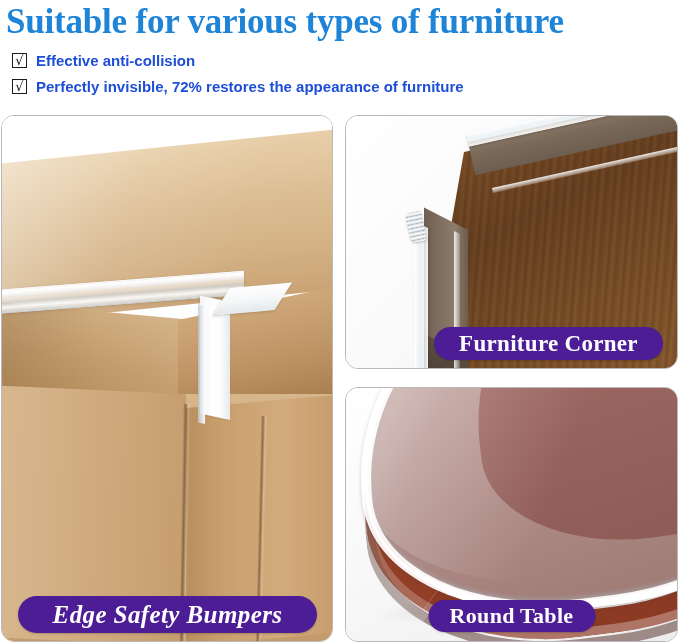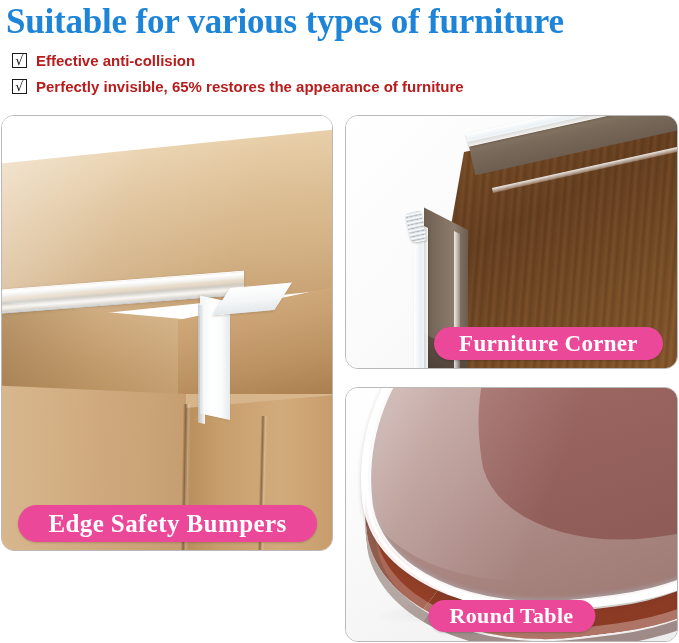--- a/index.html
+++ b/index.html
@@ -55,53 +55,53 @@
     font-size: 13px;
     line-height: 1;
     color: #111111;
     background: #ffffff;
   }
   .feature-text {
     font-family: "Liberation Sans", sans-serif;
     font-weight: bold;
     font-size: 15px;
     line-height: 17px;
-    color: #b91c1c;
+    color: #1d4ed8;
   }
 
   
   #panels {
     position: absolute;
     left: 1px;
     top: 115px;
     width: 677px;
     height: 527px;
   }
   .panel {
     position: absolute;
     border: 1px solid #b9b9b9;
     border-radius: 13px;
     box-sizing: border-box;
     overflow: hidden;
     background: #ffffff;
   }
-  #panel-edge-bumpers { left: 0;   top: 0;   width: 332px; height: 436px; }
+  #panel-edge-bumpers { left: 0;   top: 0;   width: 332px; height: 527px; font-style: italic; }
   #panel-furniture-corner { left: 344px; top: 0;   width: 333px; height: 254px; }
   #panel-round-table     { left: 344px; top: 272px; width: 333px; height: 255px; }
 
   .photo {
     position: absolute;
     inset: 0;
   }
 
   
   .badge {
     position: absolute;
     display: inline-block;
-    background: #ec4899;
+    background: #4c1d95;
     color: #ffffff;
     font-family: "Liberation Serif", serif;
     font-weight: bold;
     border-radius: 999px;
     white-space: nowrap;
     text-align: center;
     box-shadow: 0 1px 2px rgba(0,0,0,0.18);
   }
   #badge-edge-bumpers {
     left: 16px; bottom: 8px;
@@ -410,21 +410,21 @@
 <div id="header">
   <h1 id="page-title">Suitable for various types of furniture</h1>
 
   <ul id="feature-list">
     <li class="feature-item">
       <span class="checkbox-icon">√</span>
       <span class="feature-text">Effective anti-collision</span>
     </li>
     <li class="feature-item">
       <span class="checkbox-icon">√</span>
-      <span class="feature-text">Perfectly invisible, 65% restores the appearance of furniture</span>
+      <span class="feature-text">Perfectly invisible, 72% restores the appearance of furniture</span>
     </li>
   </ul>
 </div>
 
 <div id="panels">
 
   <div class="panel" id="panel-edge-bumpers">
     <div class="photo" id="photo-edge-bumpers">
       <div id="eb-bg"></div>
       <div id="eb-top" class="oak-grain-a"></div>

